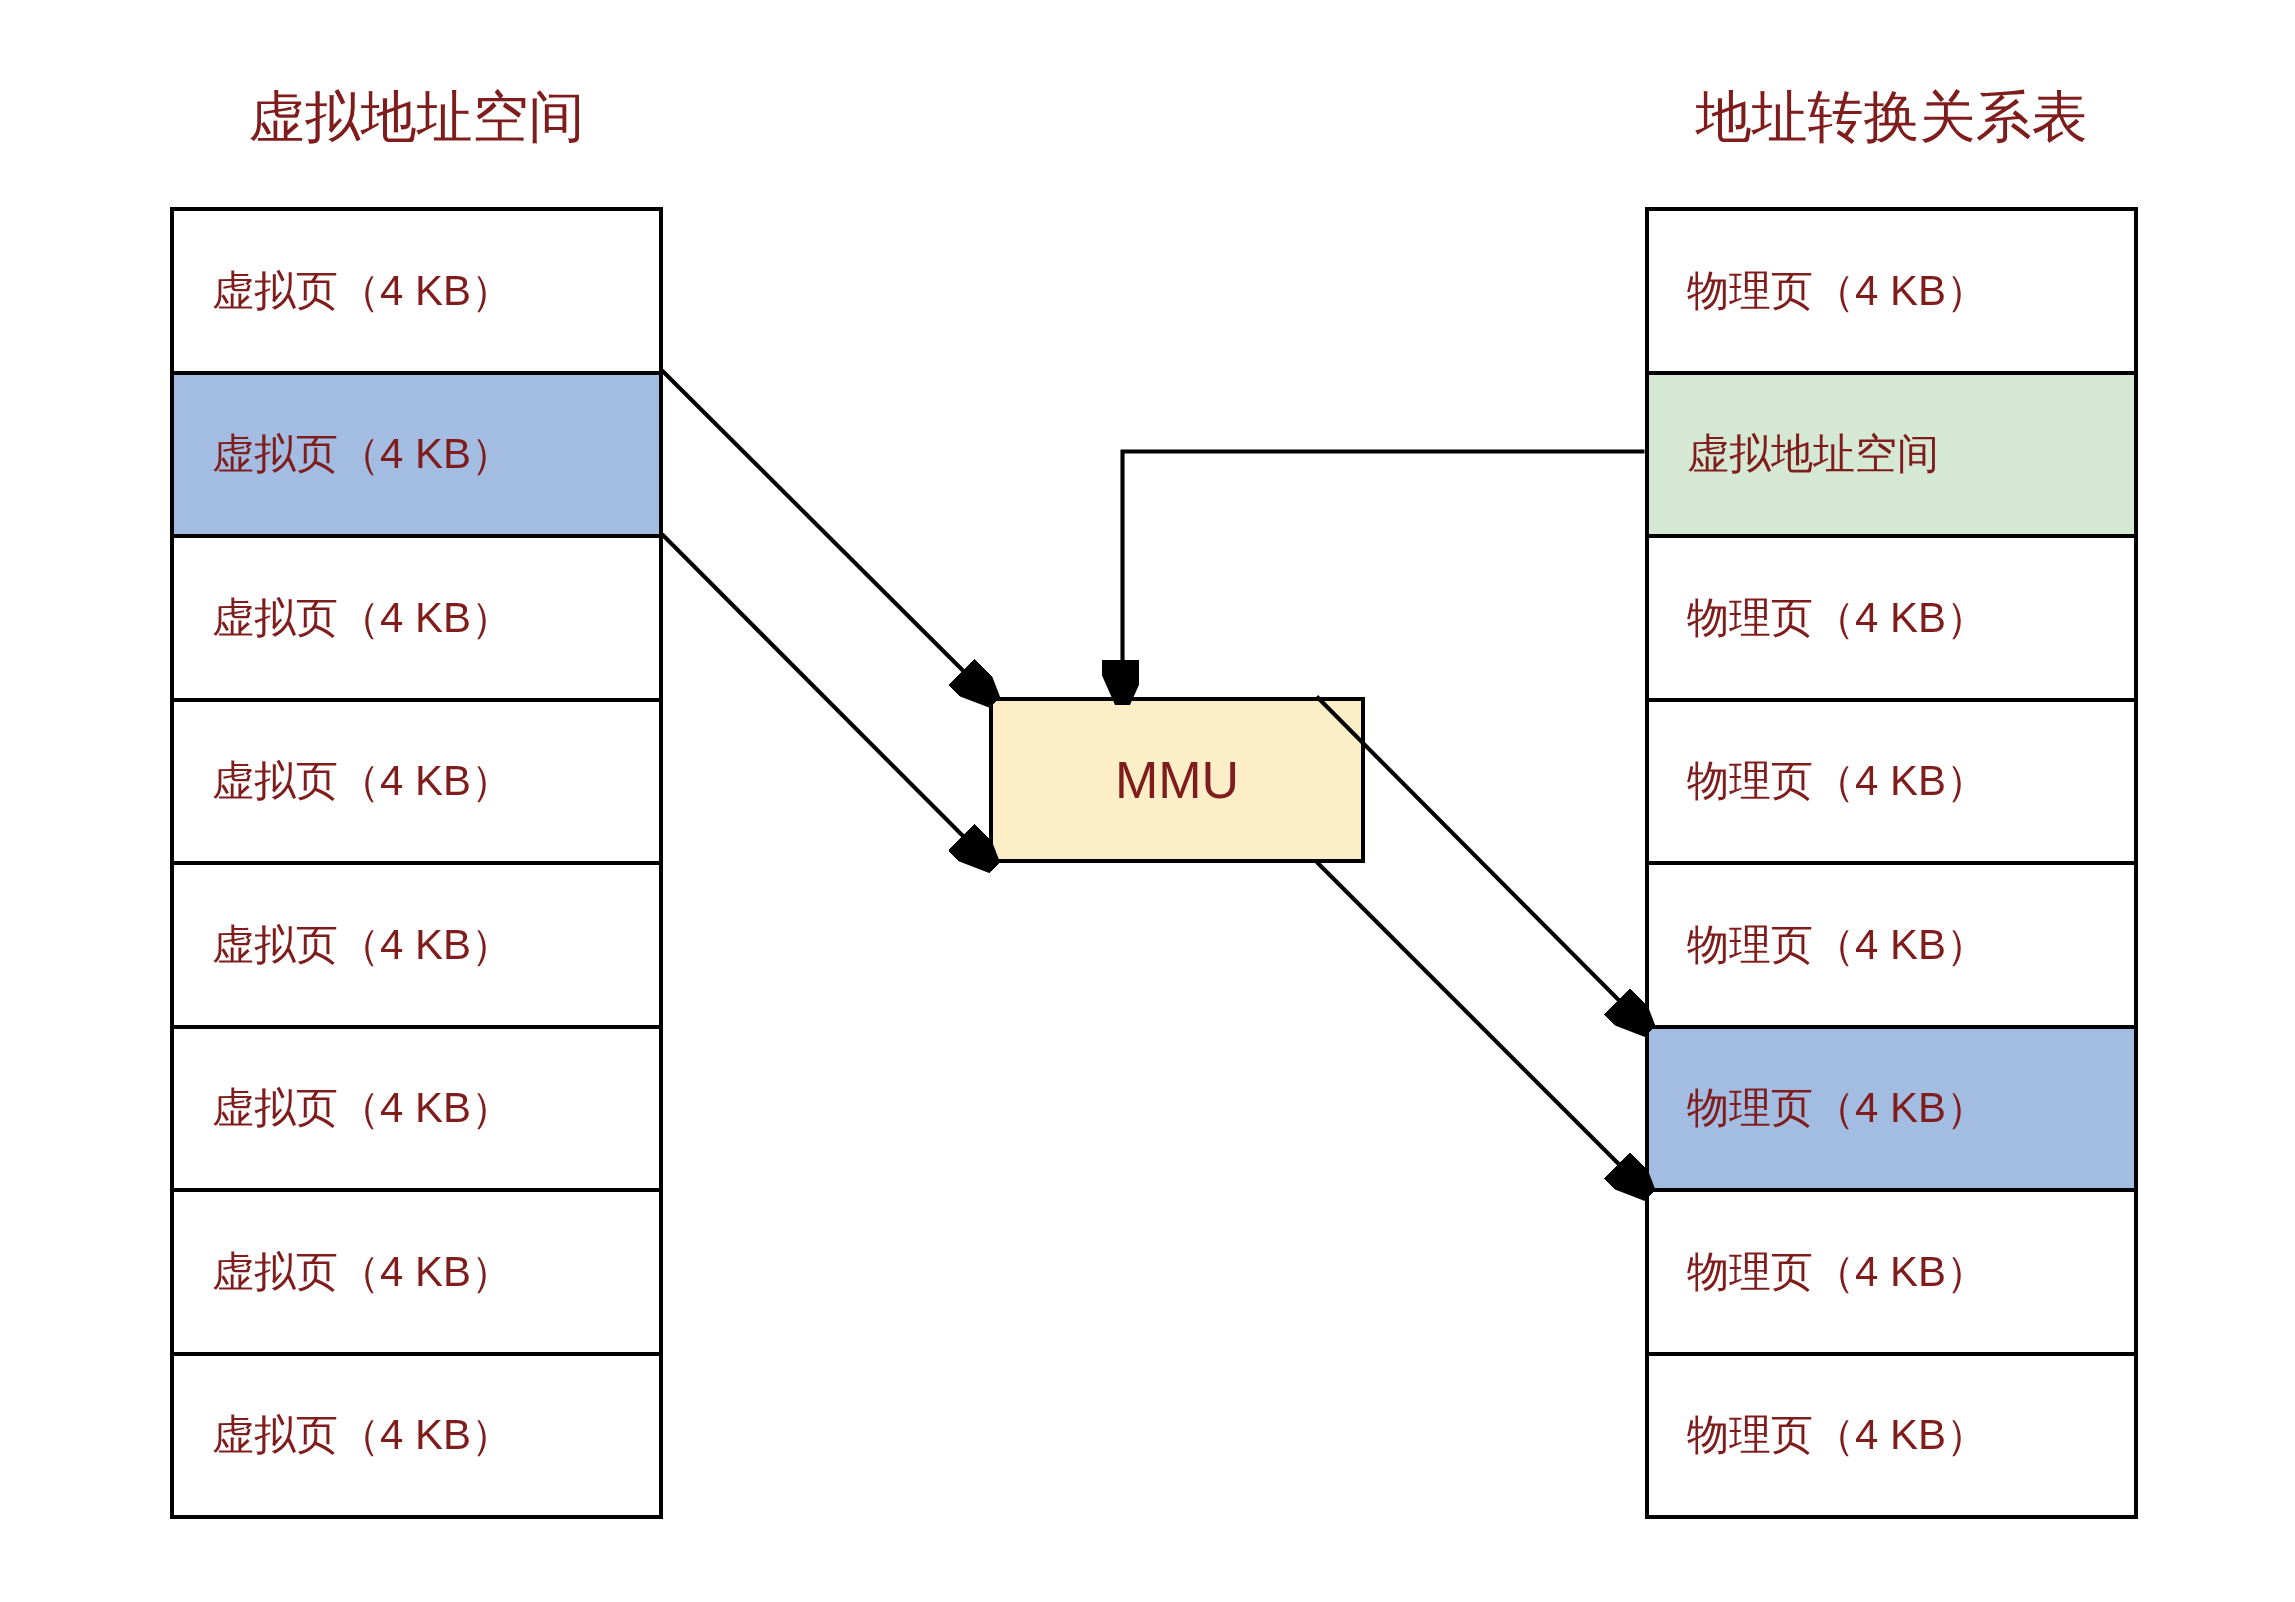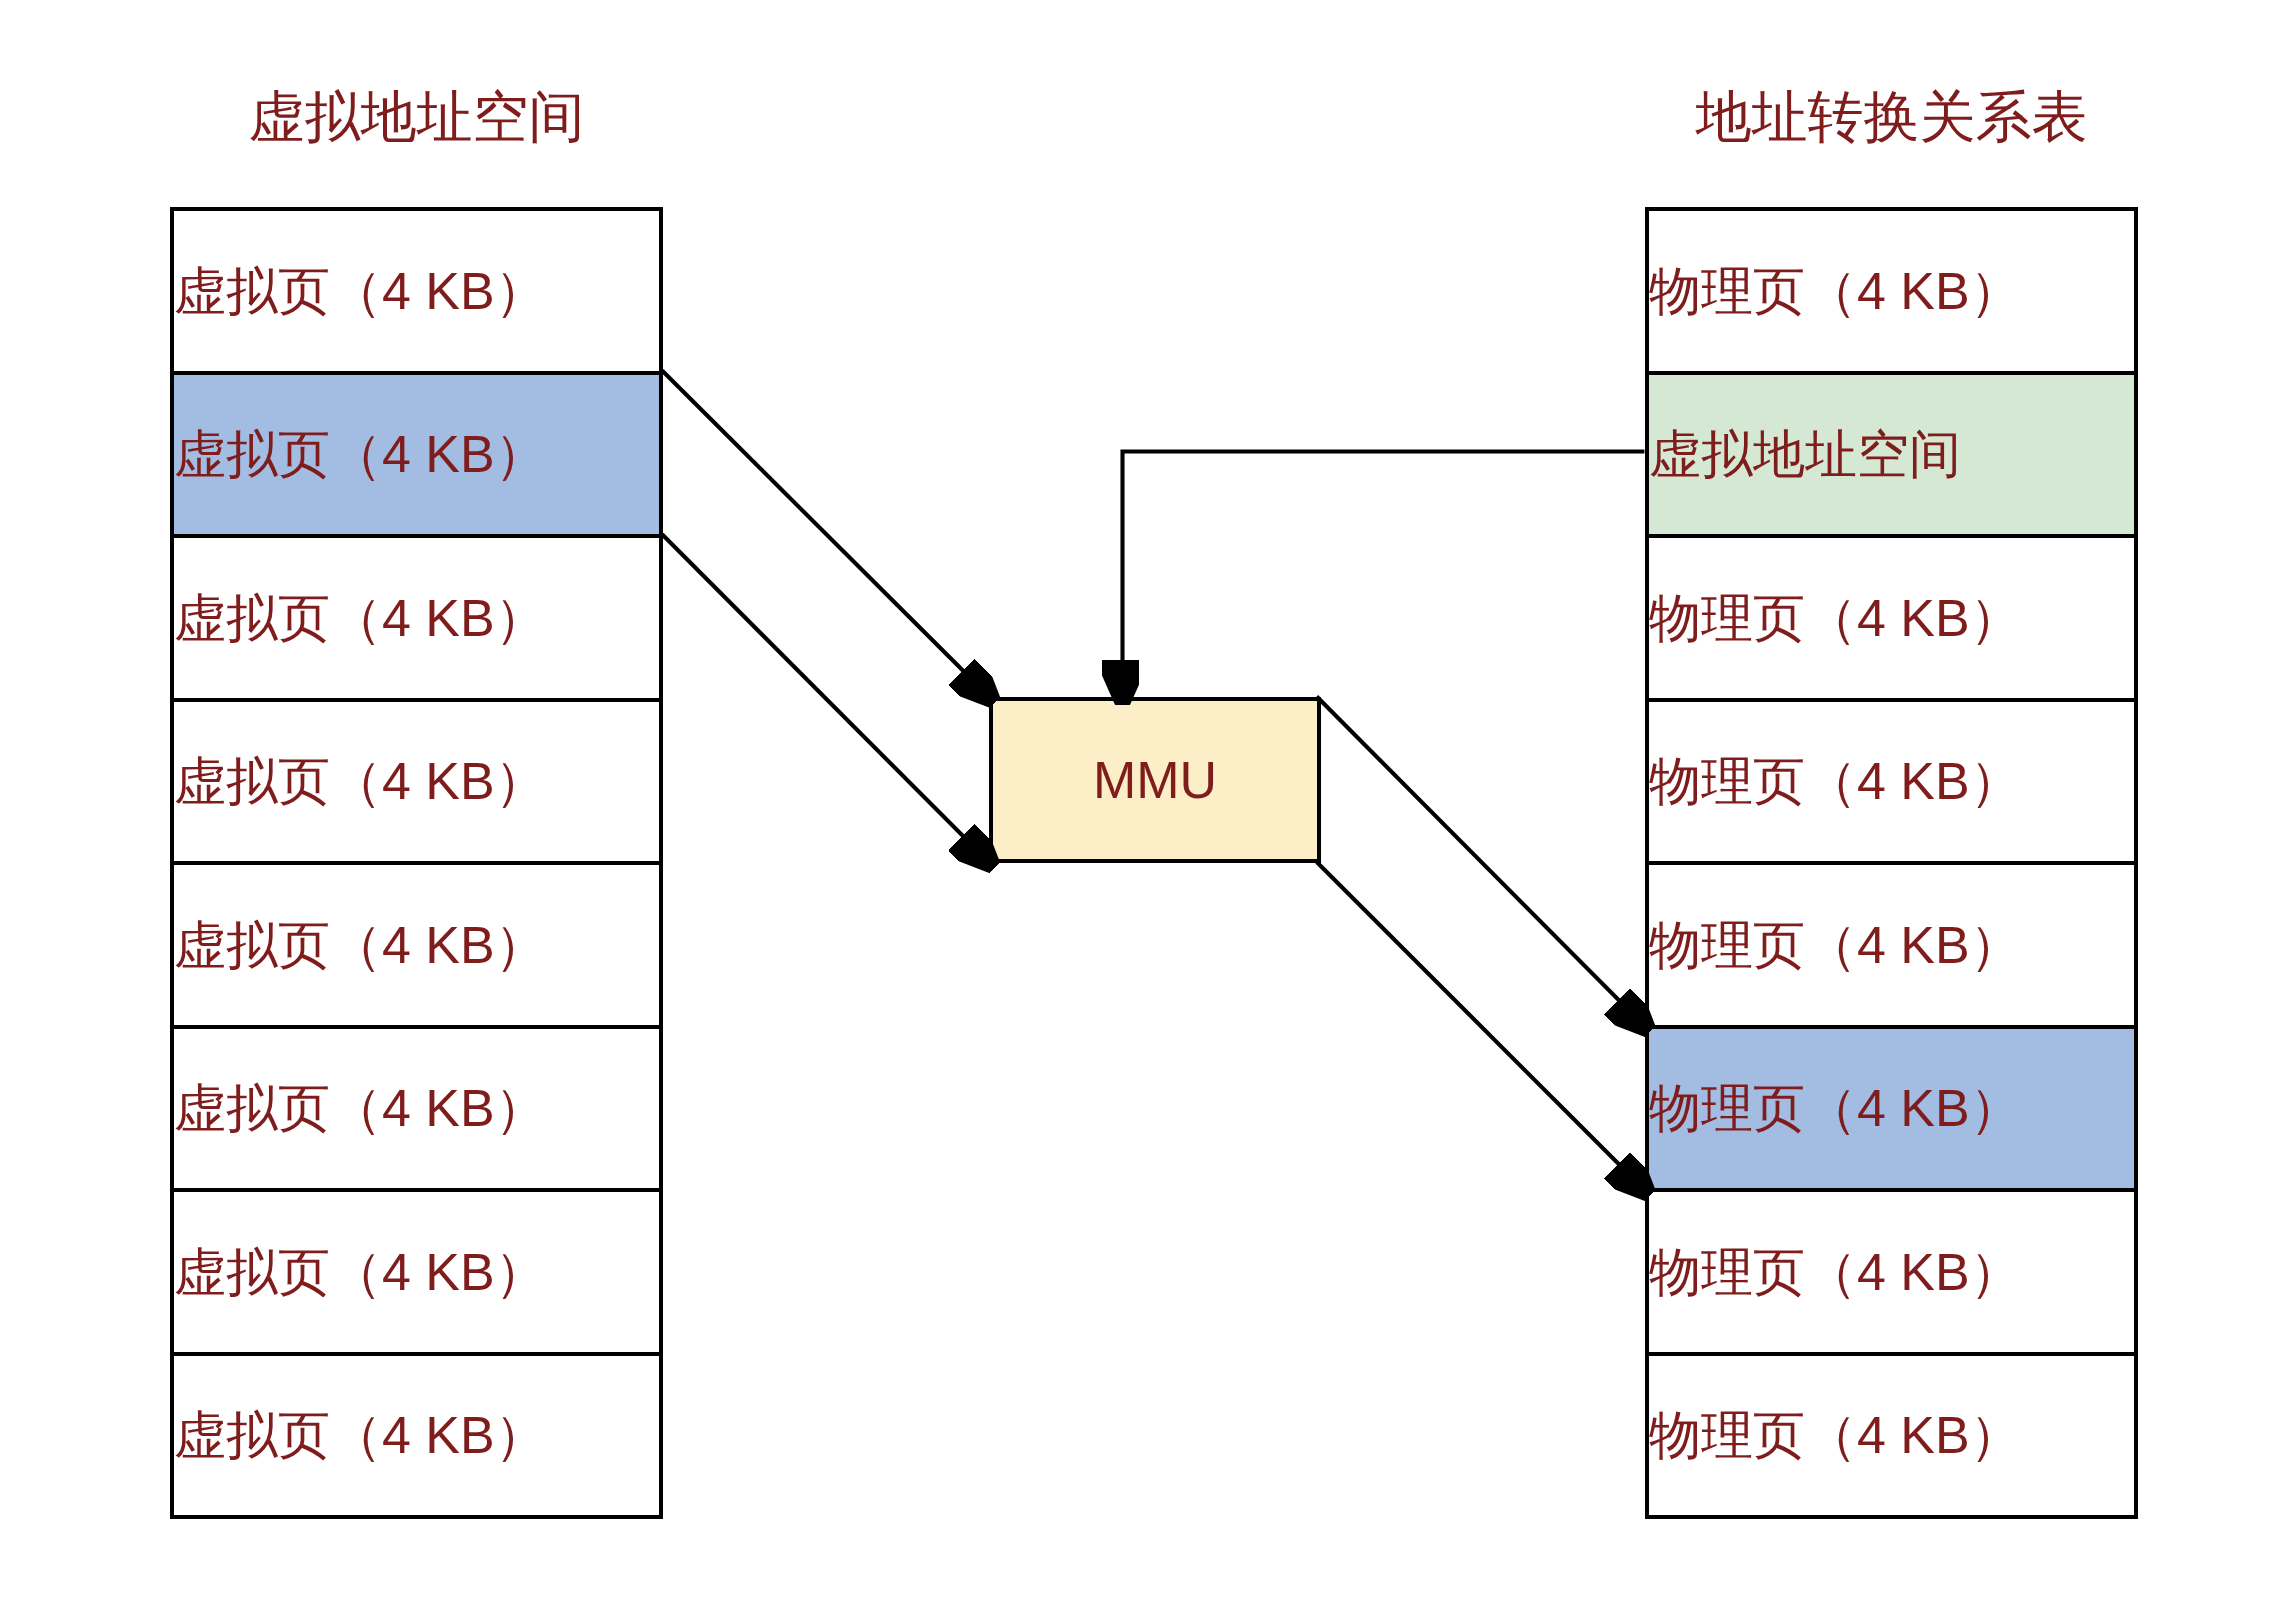--- a/index.html
+++ b/index.html
@@ -34,31 +34,32 @@
     flex-direction: column;
     background: #ffffff;
   }
   .column.left  { left: 170px; }
   .column.right { left: 1645px; text-align: center; }
   .row {
     flex: 1 1 0;
     border-bottom: 4.1px solid #000000;
     display: flex;
     align-items: center;
-    font-size: 52px;
+    padding-left: 38px;
+    font-size: 42px;
     line-height: 1;
     white-space: nowrap;
     background: #ffffff;
   }
   .row:last-child { border-bottom: none; }
   .mmu-box {
     position: absolute;
     left: 989px;
     top: 697px;
-    width: 332px;
+    width: 376px;
     height: 166px;
     border: 4.1px solid #000000;
     box-sizing: border-box;
     display: flex;
     align-items: center;
     justify-content: center;
     font-size: 52px;
     line-height: 1;
   }
   .arrow-layer {

